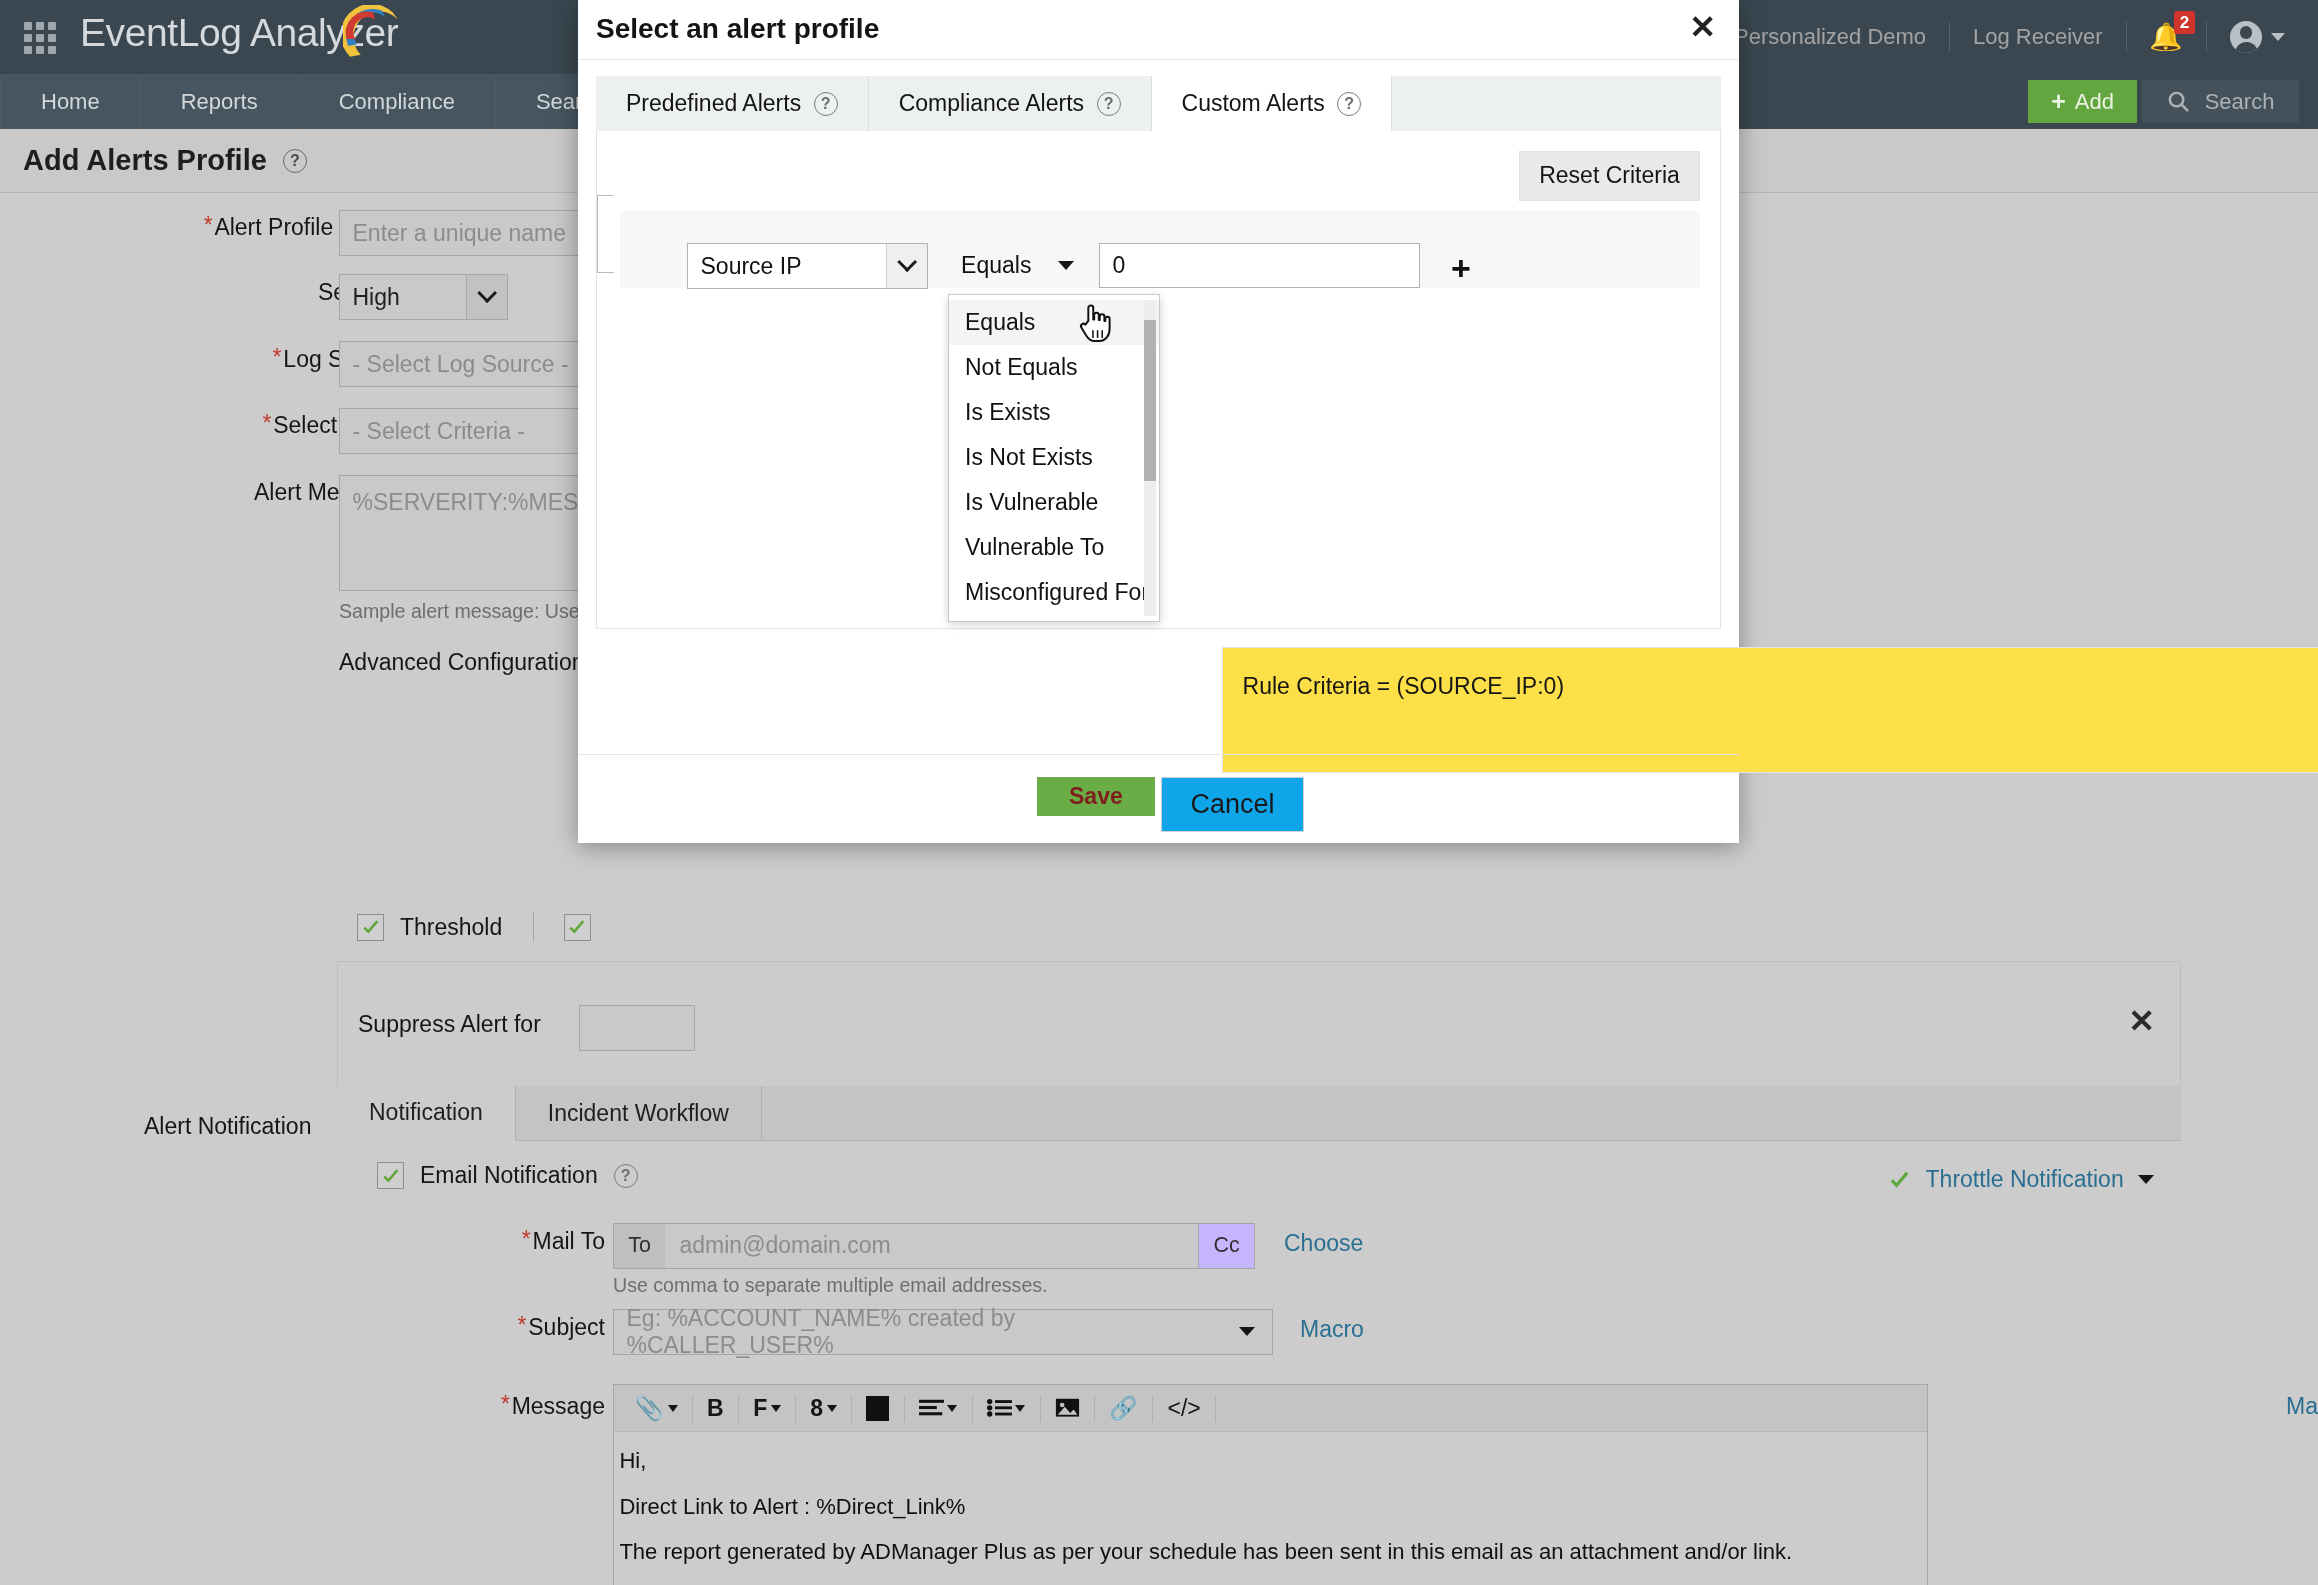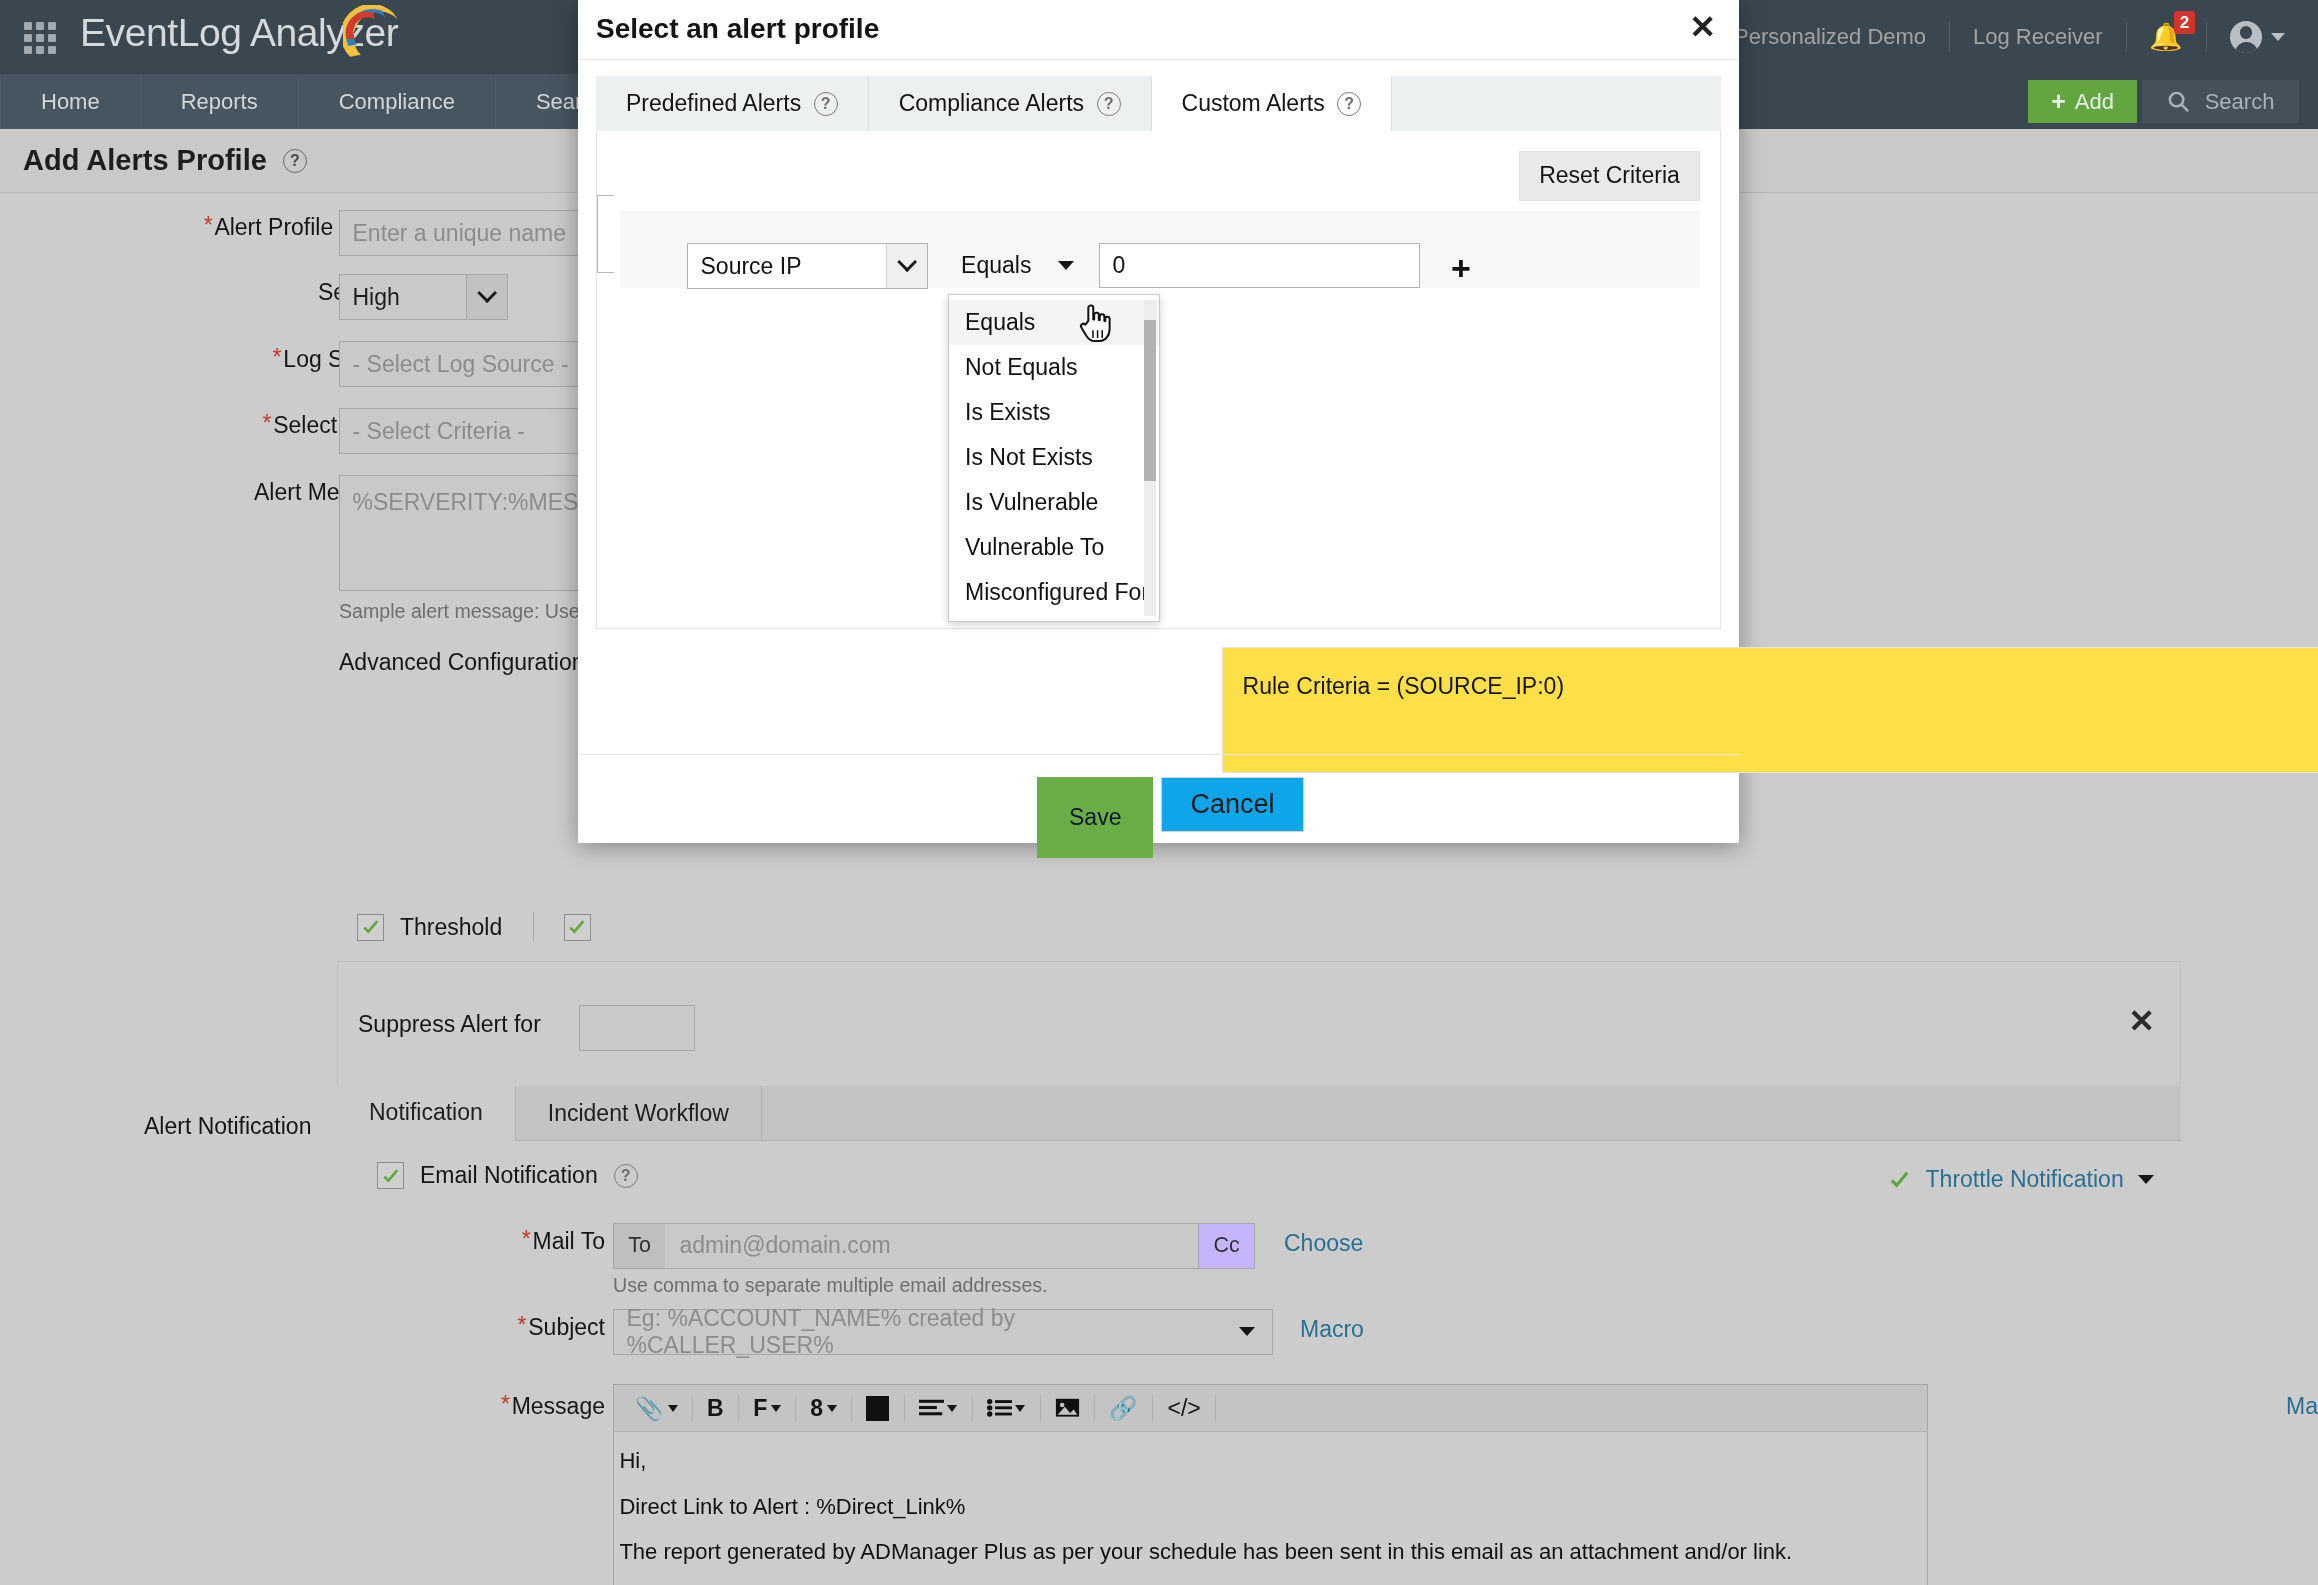--- a/index.html
+++ b/index.html
@@ -204,22 +204,22 @@
   .cursor-hand { position: absolute; left: 1076px; top: 300px; z-index: 80; }
 
   .rule-box {
     position: absolute; left: 596px; top: 649px; width: 1125px; height: 126px;
     background: #fde047; border: 0.9px solid #e4e4e4; margin-left: 48px;
   }
   .rule-text { position: absolute; left: 19.6px; top: 25px; font-size: 23px; color: #151515; }
 
   .modal-foot { position: absolute; left: 0; bottom: 0; width: 1161px; height: 89px; border-top: 0.9px solid #e6e6e6; }
   .btn-save {
-    position: absolute; left: 459px; top: 22px; background: #6aad47; color: #0f172a; font-size: 23px;
-    padding: 27px 32px; border: none;
+    position: absolute; left: 459px; top: 22px; background: #6aad47; color: #7f1d1d; font-size: 23px;
+    padding: 6px 32px; border: none; font-weight: bold;
   }
   .btn-cancel {
     position: absolute; left: 583px; top: 22px; background: #0ea5e9; color: #191919; font-size: 27px;
     padding: 10.7px 28.5px; border: 0.9px solid #d2d2d2;
   }
 </style>
 </head>
 <body>
 
 <div class="app-header">

